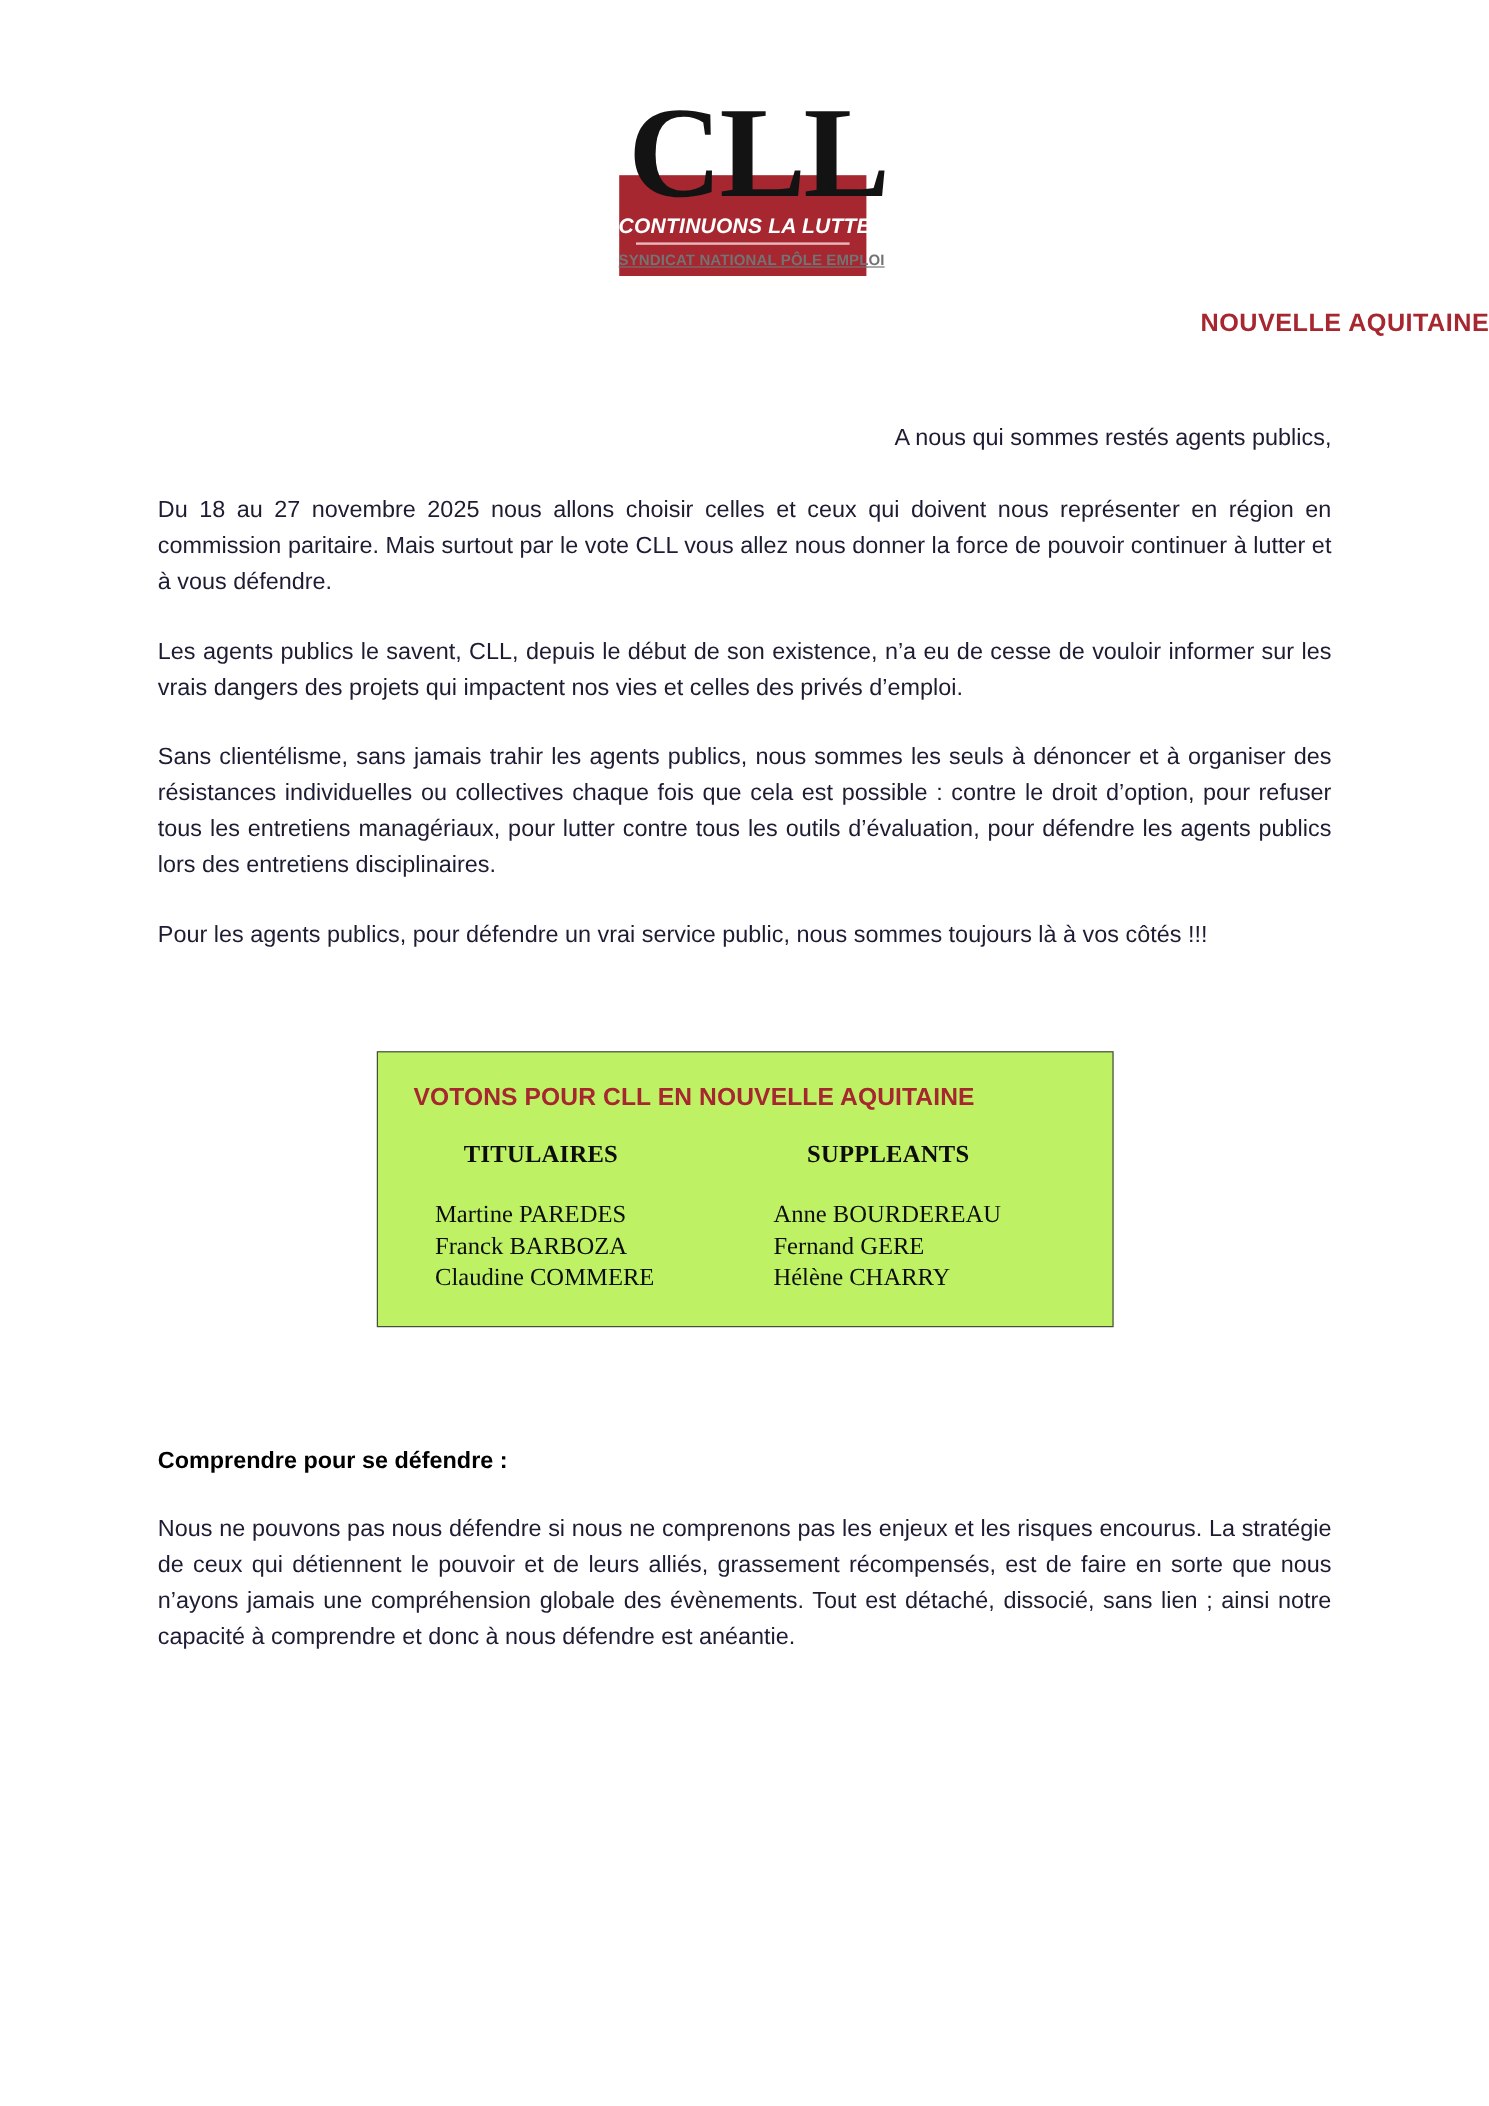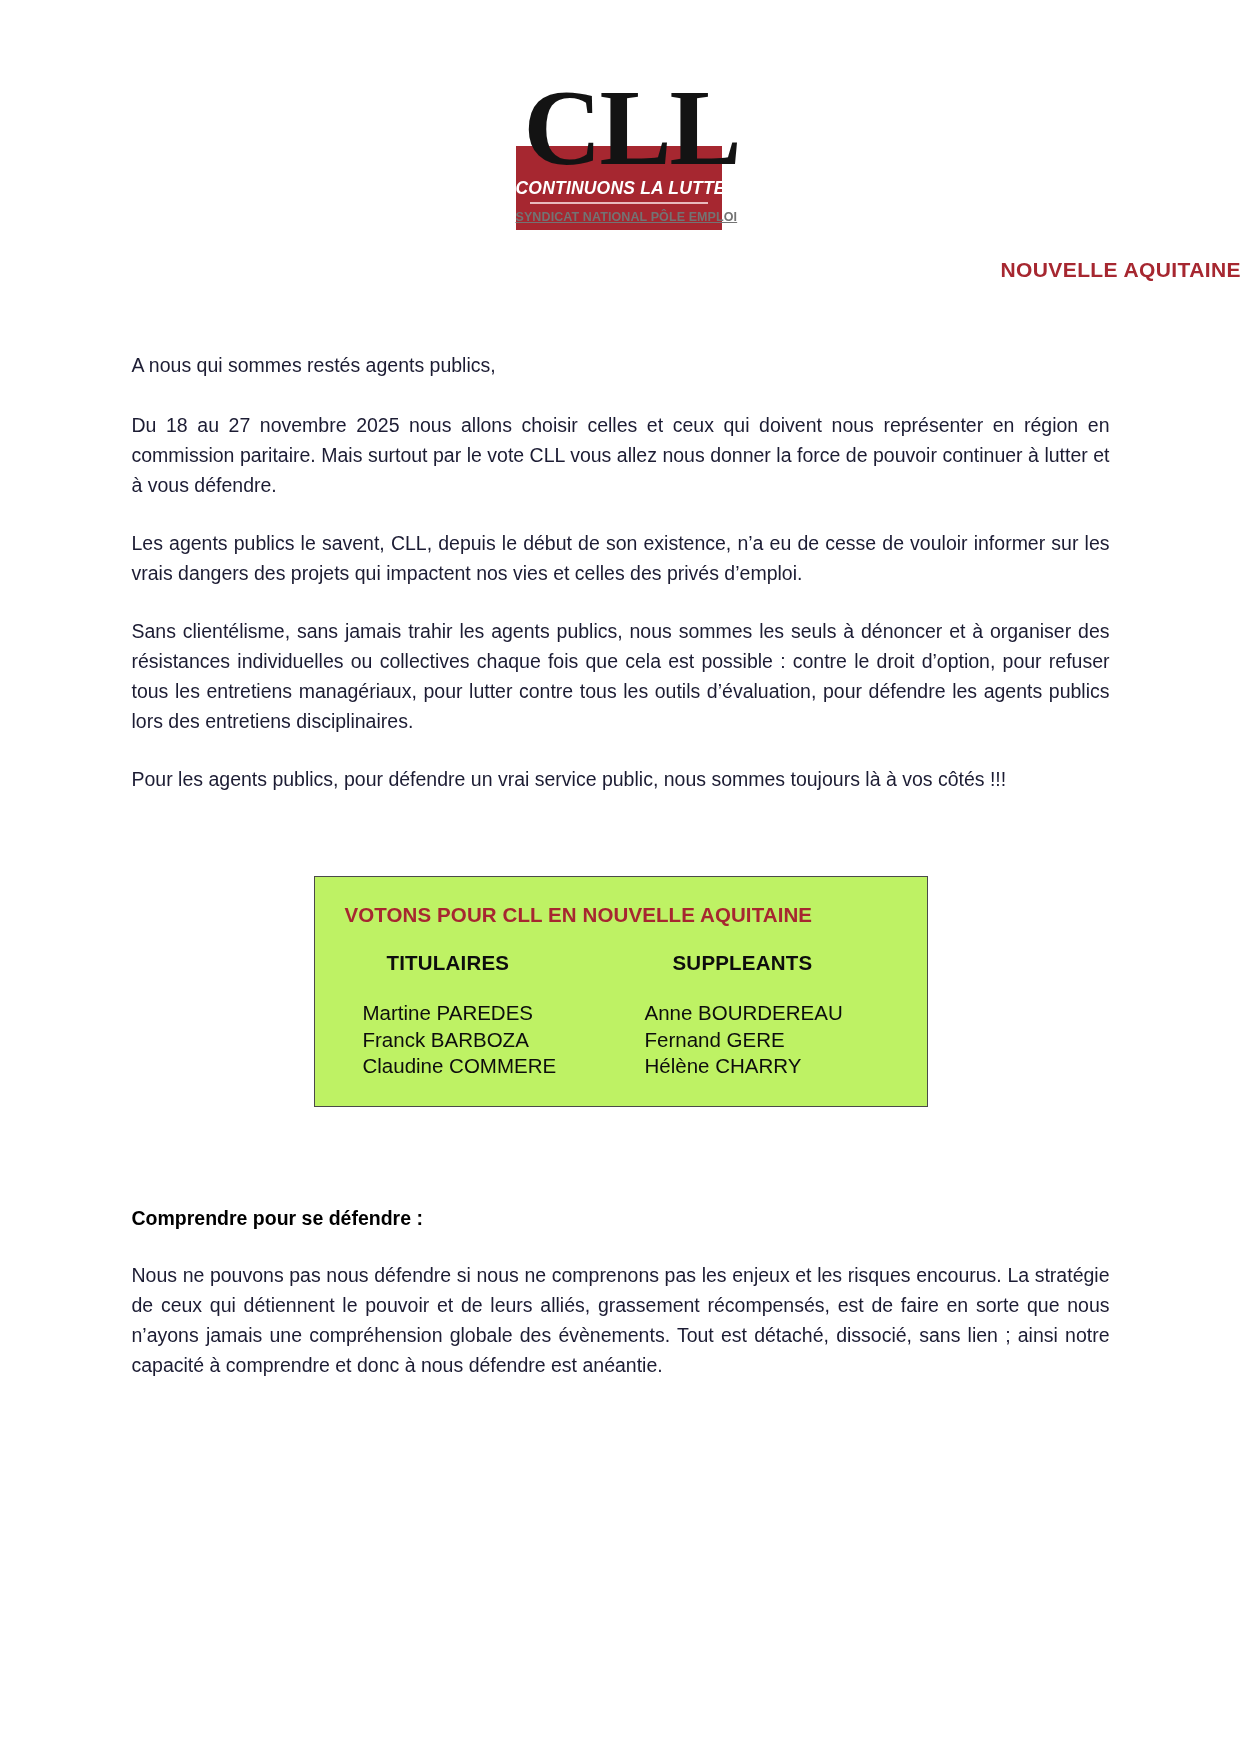--- a/index.html
+++ b/index.html
@@ -117,21 +117,21 @@
   }
   p.para {
     margin: 0 0 28px 0;
     font-size: 19.5px;
     line-height: 30px;
     text-align: justify;
     color: #1c1c33;
   }
   p.para.first {
     margin-bottom: 30px;
-    text-align: left;
+    text-align: right;
   }
   p.para.last-top {
     margin-bottom: 0;
     text-align: left;
   }
 
   
   .vote-box-wrap {
     display: flex;
     justify-content: center;
@@ -151,20 +151,21 @@
     padding-left: 30px;
     letter-spacing: 0.1px;
     margin-bottom: 24px;
   }
   .vote-cols {
     display: flex;
     padding-left: 30px;
   }
   .vote-col {
     width: 50%;
+    font-family: Liberation Serif, serif;
   }
   .vote-col.left { padding-left: 18px; }
   .vote-col.right { padding-left: 0px; }
   .vote-col-head {
     font-weight: 700;
     font-size: 20.5px;
     color: #0d0d0d;
     margin-bottom: 25px;
     letter-spacing: 0.2px;
   }

